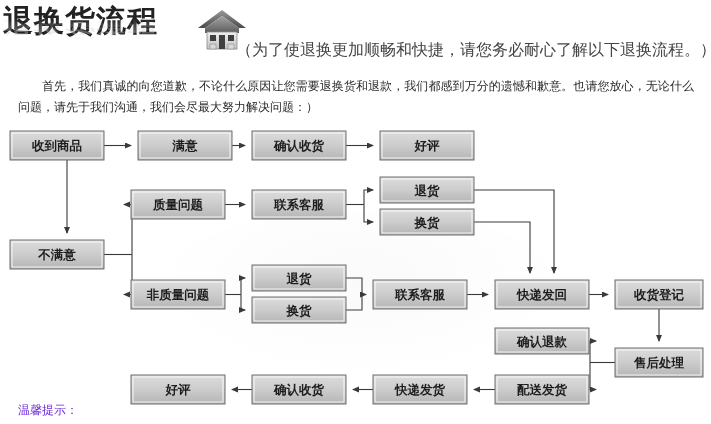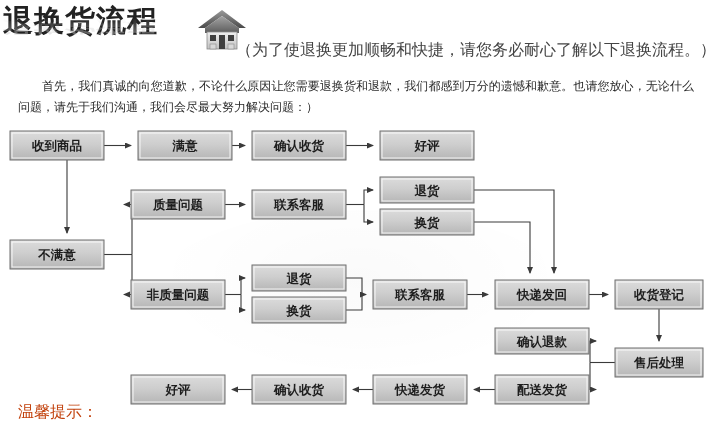--- a/index.html
+++ b/index.html
@@ -53,21 +53,21 @@
   .node-label{
     font-family:"DejaVu Sans","Liberation Sans",sans-serif;
     font-size:12.5px;fill:#1d1d1d;
     text-anchor:middle;dominant-baseline:middle;
     font-weight:bold;
   }
   .link{fill:none;stroke:#3a3a3a;stroke-width:1.1;}
 
   .note{
     position:absolute;left:18px;top:402px;
-    font-size:16px;color:#c2410c;
+    font-size:12px;color:#6d28d9;
   }
   .watermark{
     position:absolute;left:150px;top:210px;width:420px;height:170px;
     border-radius:50%;
     background:radial-gradient(ellipse at 50% 40%,rgba(0,0,0,.018),rgba(0,0,0,0) 70%);
     pointer-events:none;
   }
 </style>
 </head>
 <body>

